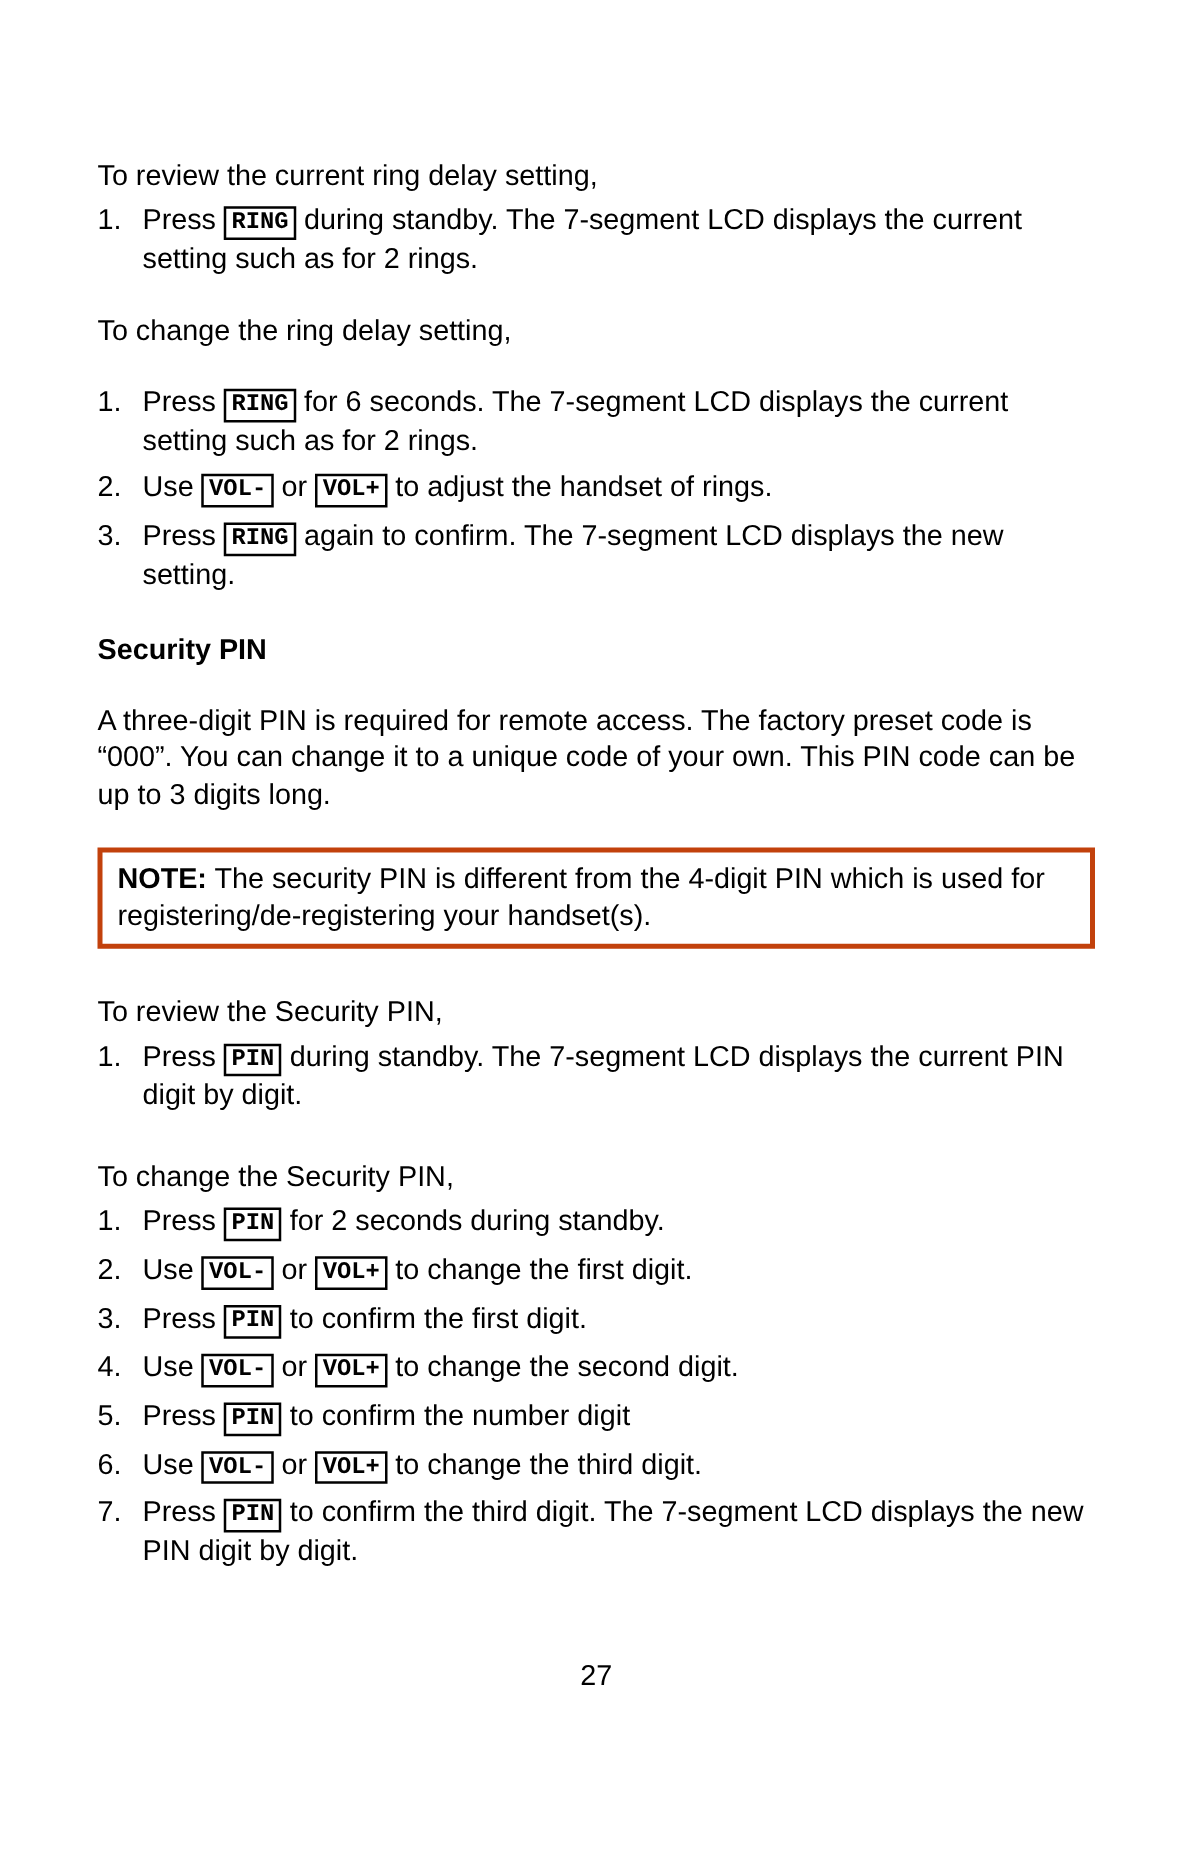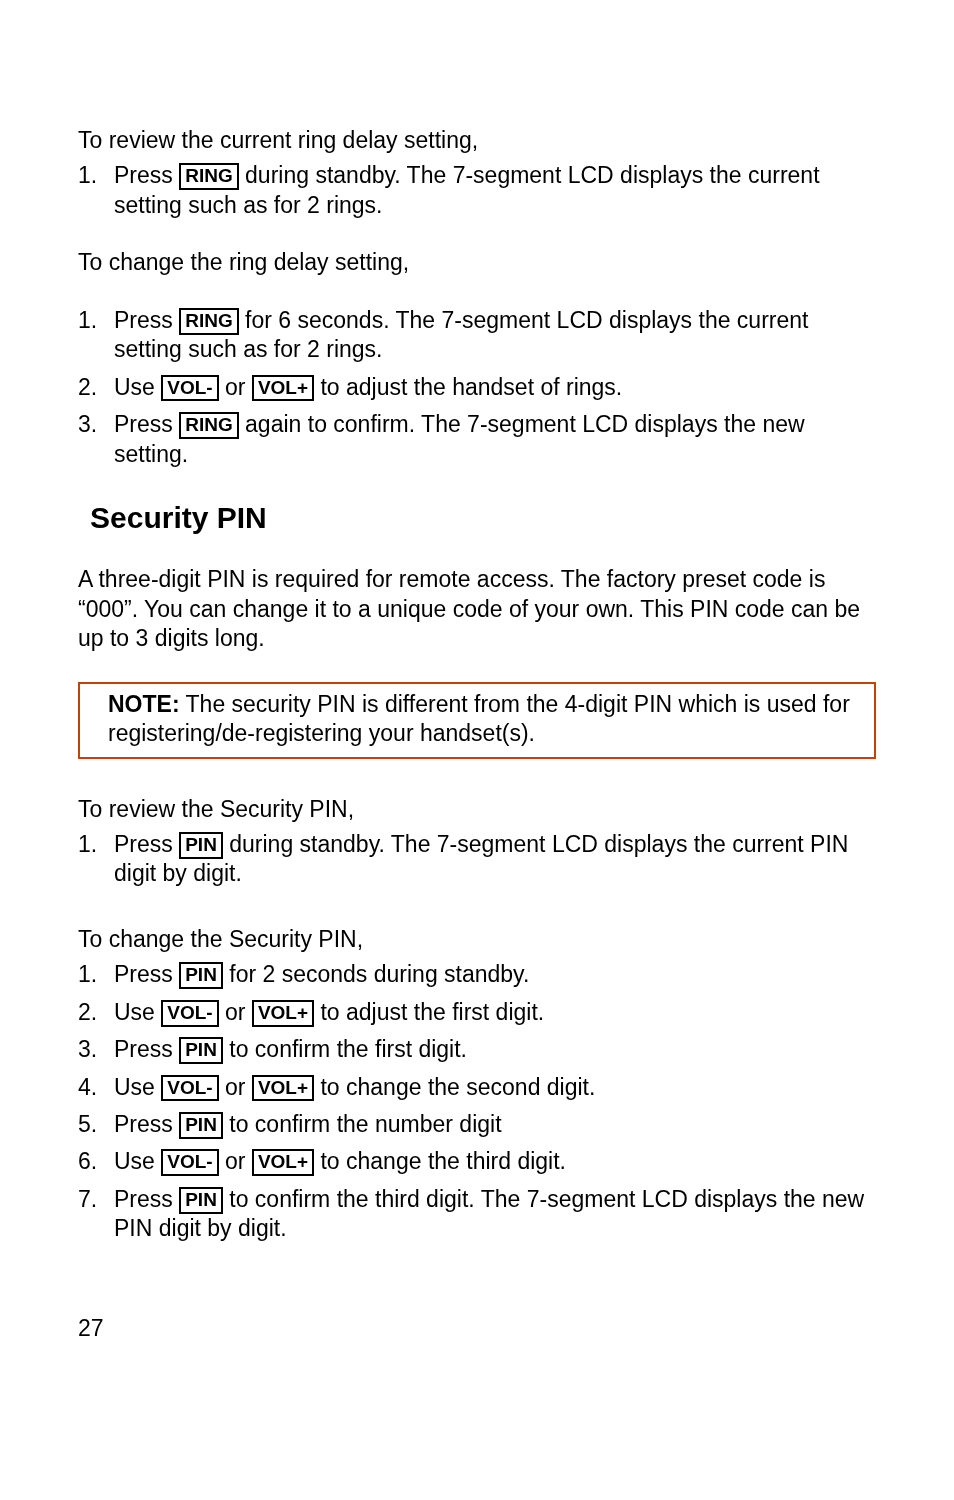--- a/index.html
+++ b/index.html
@@ -16,21 +16,21 @@
     line-height: 1.28;
   }
   .keycap {
     display: inline-block;
     border: 2px solid #000;
     padding: 0 4px 1px 4px;
     font-weight: bold;
     font-size: 19px;
     vertical-align: 1px;
     line-height: 1.15;
-    font-family: Liberation Sans, sans-serif;
+    font-family: Liberation Mono, monospace;
   }
   .para { margin-bottom: 28px; }
   .para-tight { margin-bottom: 6px; margin-top: 36px; }
   ol.steps {
     list-style: none;
     padding-left: 0;
     margin: 0 0 28px 0;
   }
   ol.steps > li {
     display: flex;
@@ -39,31 +39,31 @@
   }
   ol.steps > li .num {
     display: inline-block;
     width: 36px;
     flex: 0 0 36px;
   }
   ol.steps > li .body {
     flex: 1 1 auto;
   }
   h2.section {
-    font-size: 30px;
+    font-size: 23px;
     font-weight: bold;
-    margin: 30px 0 28px 12px;
+    margin: 30px 0 28px 0;
   }
   .notebox {
-    border: 2px solid #c2410c;
-    padding: 6px 12px 8px 28px;
+    border: 4px solid #c2410c;
+    padding: 6px 12px 8px 12px;
     margin: 28px 0 34px 0;
   }
   .pagenum {
-    text-align: left;
+    text-align: center;
     margin-top: 70px;
     font-size: 23px;
   }
 </style>
 </head>
 <body>
 
 <div class="para-tight">To review the current ring delay setting,</div>
 <ol class="steps">
   <li>
@@ -136,21 +136,21 @@
       <span>for 2 seconds during standby.</span>
     </span>
   </li>
   <li>
     <span class="num">2.</span>
     <span class="body">
       <span>Use</span>
       <span class="keycap">VOL-</span>
       <span> or </span>
       <span class="keycap">VOL+</span>
-      <span>to adjust the first digit.</span>
+      <span>to change the first digit.</span>
     </span>
   </li>
   <li>
     <span class="num">3.</span>
     <span class="body">
       <span>Press</span>
       <span class="keycap">PIN</span>
       <span>to confirm the first digit.</span>
     </span>
   </li>

